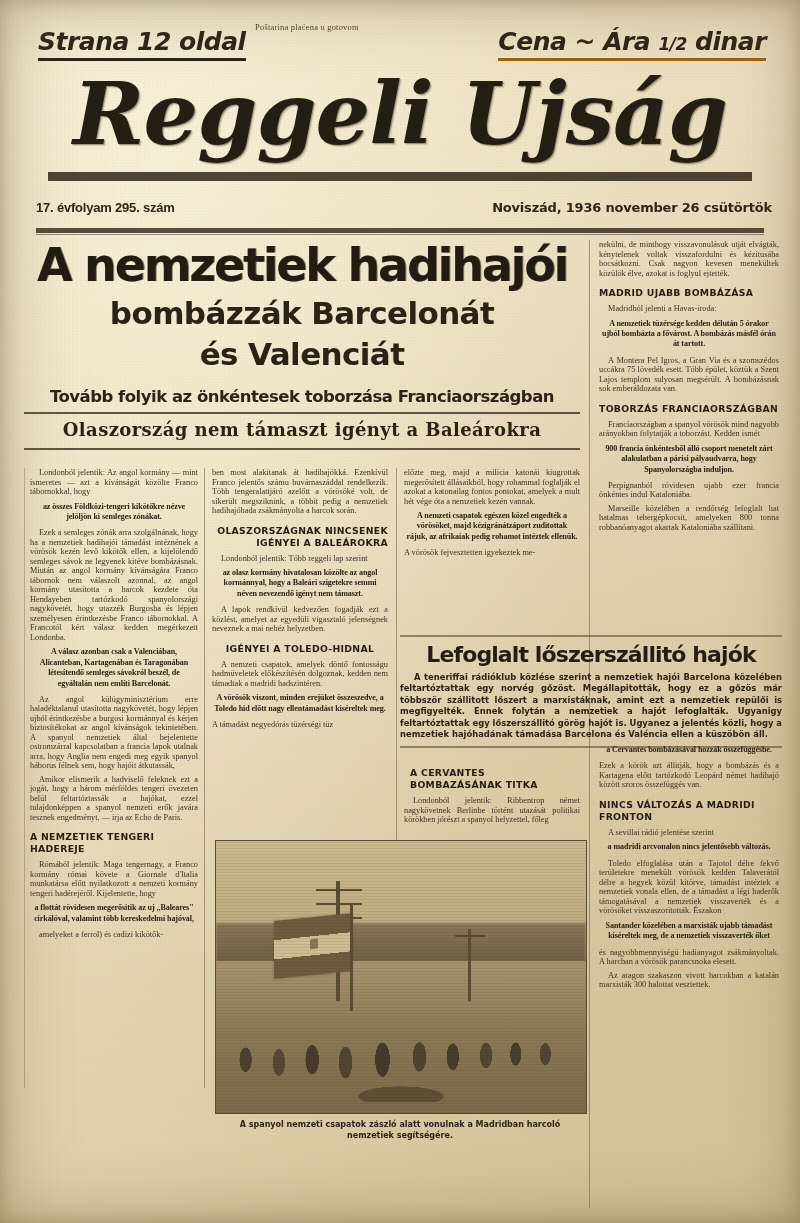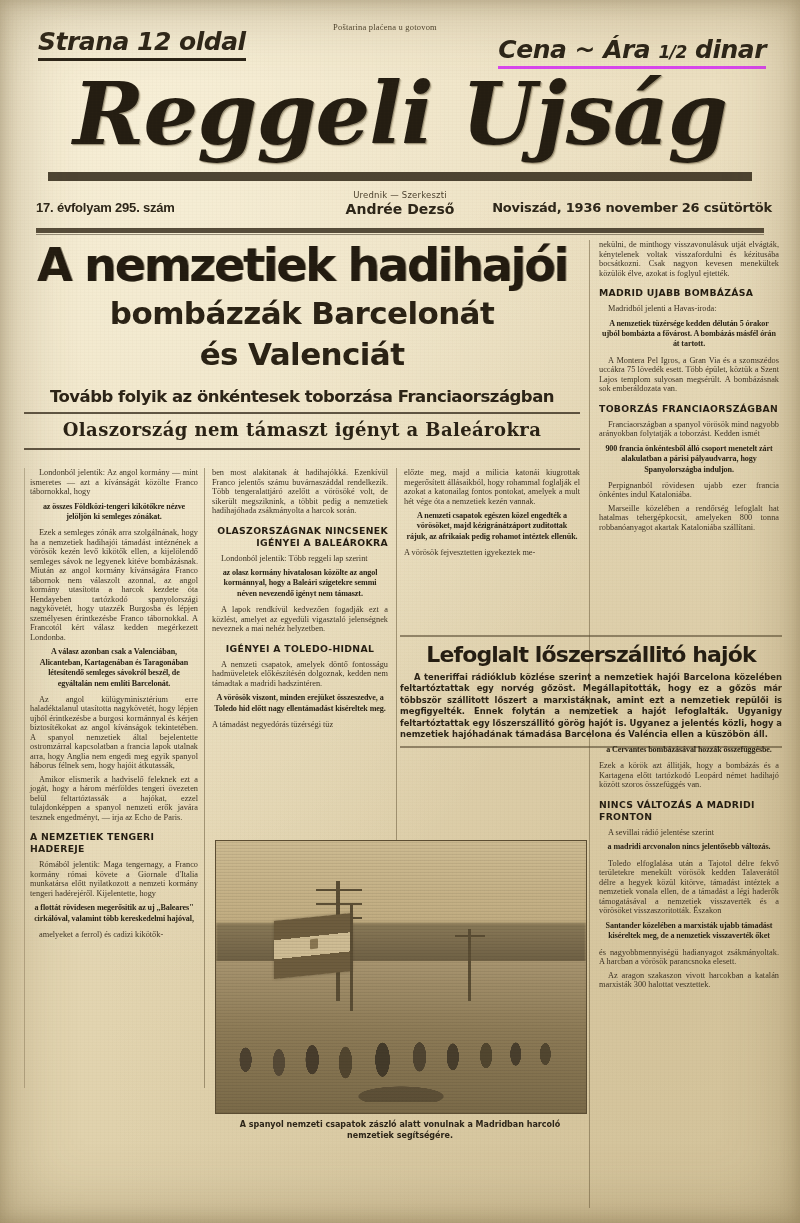--- a/index.html
+++ b/index.html
@@ -26,35 +26,35 @@
   }
   .edge{
     position:absolute;inset:0;pointer-events:none;
     box-shadow: inset 0 0 70px rgba(110,90,50,.45), inset 0 0 18px rgba(90,72,38,.30);
   }
   .sheet{position:absolute;inset:0;}
 
   
   .topstrip{position:absolute;left:0;top:0;width:800px;height:62px;}
   .postarina{
-    position:absolute;left:255px;top:22px;width:260px;text-align:center;
+    position:absolute;left:255px;top:22px;width:260px;
     font-size:8.5px;letter-spacing:.2px;color:#4a3f2c;
     font-family:"Liberation Serif",serif;
   }
   .strana{
     position:absolute;left:38px;top:27px;
     font-family:"DejaVu Sans",sans-serif;font-weight:bold;font-style:italic;
     font-size:25px;letter-spacing:-.5px;color:#2b2418;
     border-bottom:3px solid #2b2418;padding-bottom:2px;
   }
   .cena{
     position:absolute;right:34px;top:27px;
     font-family:"DejaVu Sans",sans-serif;font-weight:bold;font-style:italic;
     font-size:25px;letter-spacing:-.5px;color:#2b2418;
-    border-bottom:3px solid #d946ef;padding-bottom:2px;margin-top:8px;
+    border-bottom:3px solid #a16207;padding-bottom:2px;
   }
   .cena .frac{font-size:17px;}
 
   
   .masthead{
     position:absolute;left:0;top:58px;width:800px;height:118px;
     text-align:center;
   }
   .masthead .title{
     font-family:"DejaVu Serif", serif;
@@ -223,24 +223,20 @@
     </div>
   </div>
 
   <div class="masthead">
     <div class="title">Reggeli Ujság</div>
   </div>
   <div class="mastrule"></div>
 
   <div class="dateline">
     <div class="dl-left">17. évfolyam 295. szám</div>
-    <div class="dl-mid">
-      <div class="k">Urednik — Szerkeszti</div>
-      <div class="n">Andrée Dezső</div>
-    </div>
     <div class="dl-right">Noviszád, 1936 november 26 csütörtök</div>
   </div>
   <div class="dlrule"></div>
   <div class="dlrule2"></div>
 
   <div class="content">
 
     <div class="leadzone">
       <div class="headline1">A nemzetiek hadihajói</div>
       <div class="headline2">bombázzák Barcelonát</div>
@@ -287,20 +283,24 @@
       <p class="noind">A vörösök fejvesztetten igyekeztek me-</p>
     </div>
 
     <div style="position:absolute;left:400px;top:390px;width:382px;">
       <div class="thinrule" style="height:2px;"></div>
       <div class="secheadline">Lefoglalt lőszerszállitó hajók</div>
       <div class="lead-in">A teneriffai rádióklub közlése szerint a nemzetiek hajói Barcelona közelében feltartóztattak egy norvég gőzöst. Megállapitották, hogy ez a gőzös már többször szállitott lőszert a marxistáknak, amint ezt a nemzetiek repülői is megfigyelték. Ennek folytán a nemzetiek a hajót lefoglalták. Ugyanigy feltartóztattak egy lőszerszállitó görög hajót is. Ugyanez a jelentés közli, hogy a nemzetiek hajóhadának támadása Barcelona és Valéncia ellen a küszöbön áll.</div>
       <div class="thinrule" style="height:2px;"></div>
     </div>
 
+    <div class="col" style="left:404px;top:518px;width:176px;">
+      <h3 class="ind" style="padding-left:6px">A CERVANTES BOMBAZÁSÁNAK TITKA</h3>
+      <p>Londonból jelentik: Ribbentrop német nagykövetnek Berlinbe történt utazását politikai körökben jórészt a spanyol helyzettel, főleg</p>
+    </div>
 
     <div class="col" style="left:599px;top:500px;width:180px;">
       <p class="bold">a Cervantes bombázásával hozzák összefüggésbe.</p>
       <p class="noind">Ezek a körök azt állitják, hogy a bombázás és a Kartagena előtt tartózkodó Leopárd német hadihajó között szoros összefüggés van.</p>
       <h3>NINCS VÁLTOZÁS A MADRIDI FRONTON</h3>
       <p>A sevillai rádió jelentése szerint</p>
       <p class="bold">a madridi arcvonalon nincs jelentősebb változás.</p>
       <p>Toledo elfoglalása után a Tajotol délre fekvő területekre menekült vörösök kedden Talaverától délre a hegyek közül kitörve, támadást intéztek a nemzetiek vonala ellen, de a támadást a légi haderők támogatásával a nemzetiek visszaverték és a vörösöket visszaszoritották. Északon</p>
       <p class="bold">Santander közelében a marxisták ujabb támadást kiséreltek meg, de a nemzetiek visszaverték őket</p>
       <p class="noind">és nagyobbmennyiségü hadianyagot zsákmányoltak. A harcban a vörösök parancsnoka elesett.</p>

